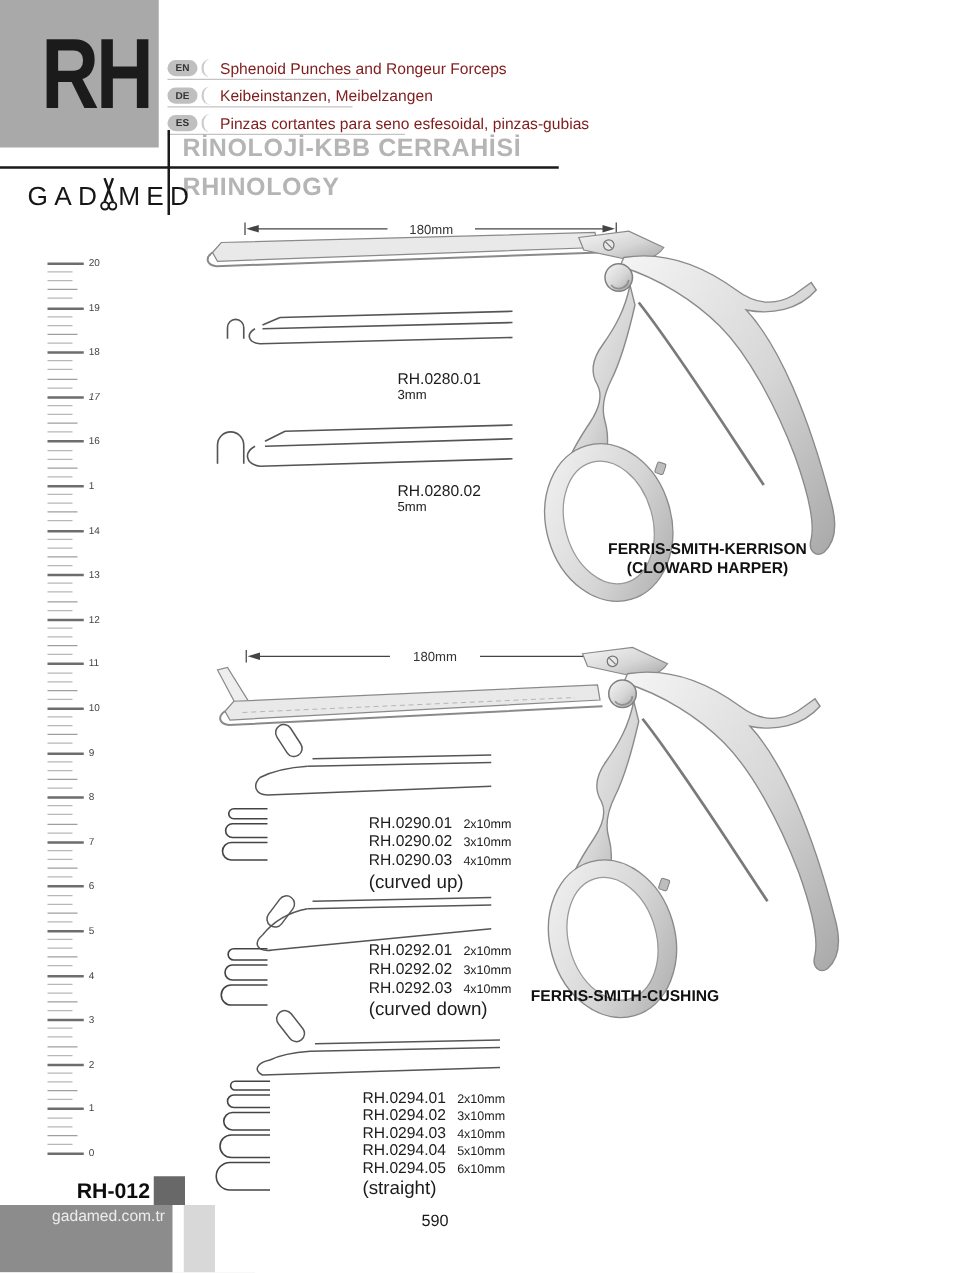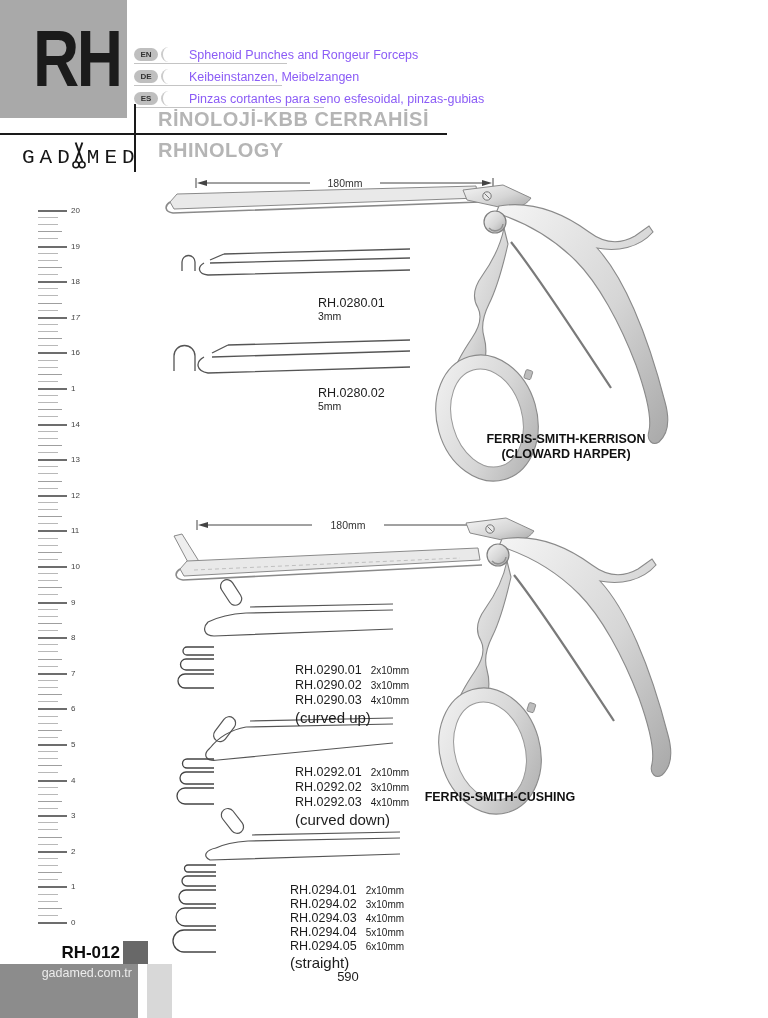--- a/index.html
+++ b/index.html
@@ -9,41 +9,41 @@
   }
   
   .rh-box{position:absolute;left:0;top:0;width:127px;height:118px;background:#a9a9a9;
     display:flex;justify-content:flex-end;align-items:center;padding-right:6px;box-sizing:border-box;}
   .rh-box .big{font-size:80px;font-weight:bold;color:#1b1b1b;letter-spacing:-3px;
     transform:scaleX(0.80);transform-origin:right center;line-height:1;}
   .lang-row{position:absolute;left:134px;height:15px;display:flex;align-items:center;}
   .lang-badge{width:24px;height:13px;border-radius:7px;background:#bfbfbf;color:#333;
     font-size:8px;font-weight:bold;display:flex;align-items:center;justify-content:center;flex:0 0 auto;}
   .lang-arc{width:8px;height:15px;border-left:2.5px solid #cccccc;border-radius:8px 0 0 8px;margin-left:3px;flex:0 0 auto;}
-  .lang-text{font-size:12.5px;color:#8b5cf6;margin-left:18px;white-space:nowrap;}
+  .lang-text{font-size:12.5px;color:#7f1d1d;margin-left:5px;white-space:nowrap;}
   .lang-ul{position:absolute;height:1px;background:#c4c4c4;}
   .hline{position:absolute;left:0;top:133px;width:447px;height:2px;background:#1a1a1a;}
   .vline{position:absolute;left:134px;top:104px;width:1.5px;height:68px;background:#1a1a1a;}
-  .cat{position:absolute;left:158px;font-size:20px;font-weight:bold;color:#b5b5b5;letter-spacing:0.5px;white-space:nowrap;}
-  .brand{position:absolute;left:22px;top:142px;display:flex;align-items:flex-end;color:#161616;font-family:Liberation Mono, monospace;}
+  .cat{position:absolute;left:146px;font-size:20px;font-weight:bold;color:#b5b5b5;letter-spacing:0.5px;white-space:nowrap;}
+  .brand{position:absolute;left:22px;top:142px;display:flex;align-items:flex-end;color:#161616;}
   .brand span{font-size:21px;letter-spacing:5px;line-height:1;}
   .brand svg{margin:0 1px -1px -3px;}
   
   #ruler{position:absolute;left:38px;top:210px;width:60px;height:714px;}
   #ruler .tick{position:absolute;left:0;height:1px;width:20px;background:#b8b8b8;}
   #ruler .tick.mid{width:24px;background:#9f9f9f;}
   #ruler .tick.cm{width:29px;height:2px;background:#6d6d6d;}
   #ruler .tnum{position:absolute;left:33px;font-size:8px;color:#444;line-height:8px;}
   
   .secsvg{position:absolute;}
   .clabel{position:absolute;text-align:left;}
   .clabel .code{font-size:12.5px;color:#1c1c1c;line-height:14px;}
   .clabel .ssize{font-size:10.5px;color:#1c1c1c;line-height:13px;}
   .pname{position:absolute;text-align:center;font-weight:bold;font-size:12.5px;color:#111;line-height:15px;white-space:nowrap;}
-  .grp{position:absolute;margin-top:12px;}
+  .grp{position:absolute;}
   .grp .row{display:flex;align-items:baseline;height:15px;}
   .grp .row .code{font-size:12.5px;color:#1c1c1c;}
   .grp .row .sz{font-size:10px;color:#1c1c1c;margin-left:9px;}
   .grp .variant{font-size:15px;color:#1c1c1c;margin-top:1px;}
   .grp.tight .row{height:14px;}
   .pageno{position:absolute;left:328px;top:969px;width:40px;text-align:center;font-size:13px;color:#1a1a1a;}
   
   .f-code{position:absolute;left:0;top:941px;width:123px;height:23px;background:#ffffff;
     display:flex;justify-content:flex-end;align-items:center;padding-right:3px;box-sizing:border-box;
     font-size:17px;font-weight:bold;color:#0d0d0d;}

